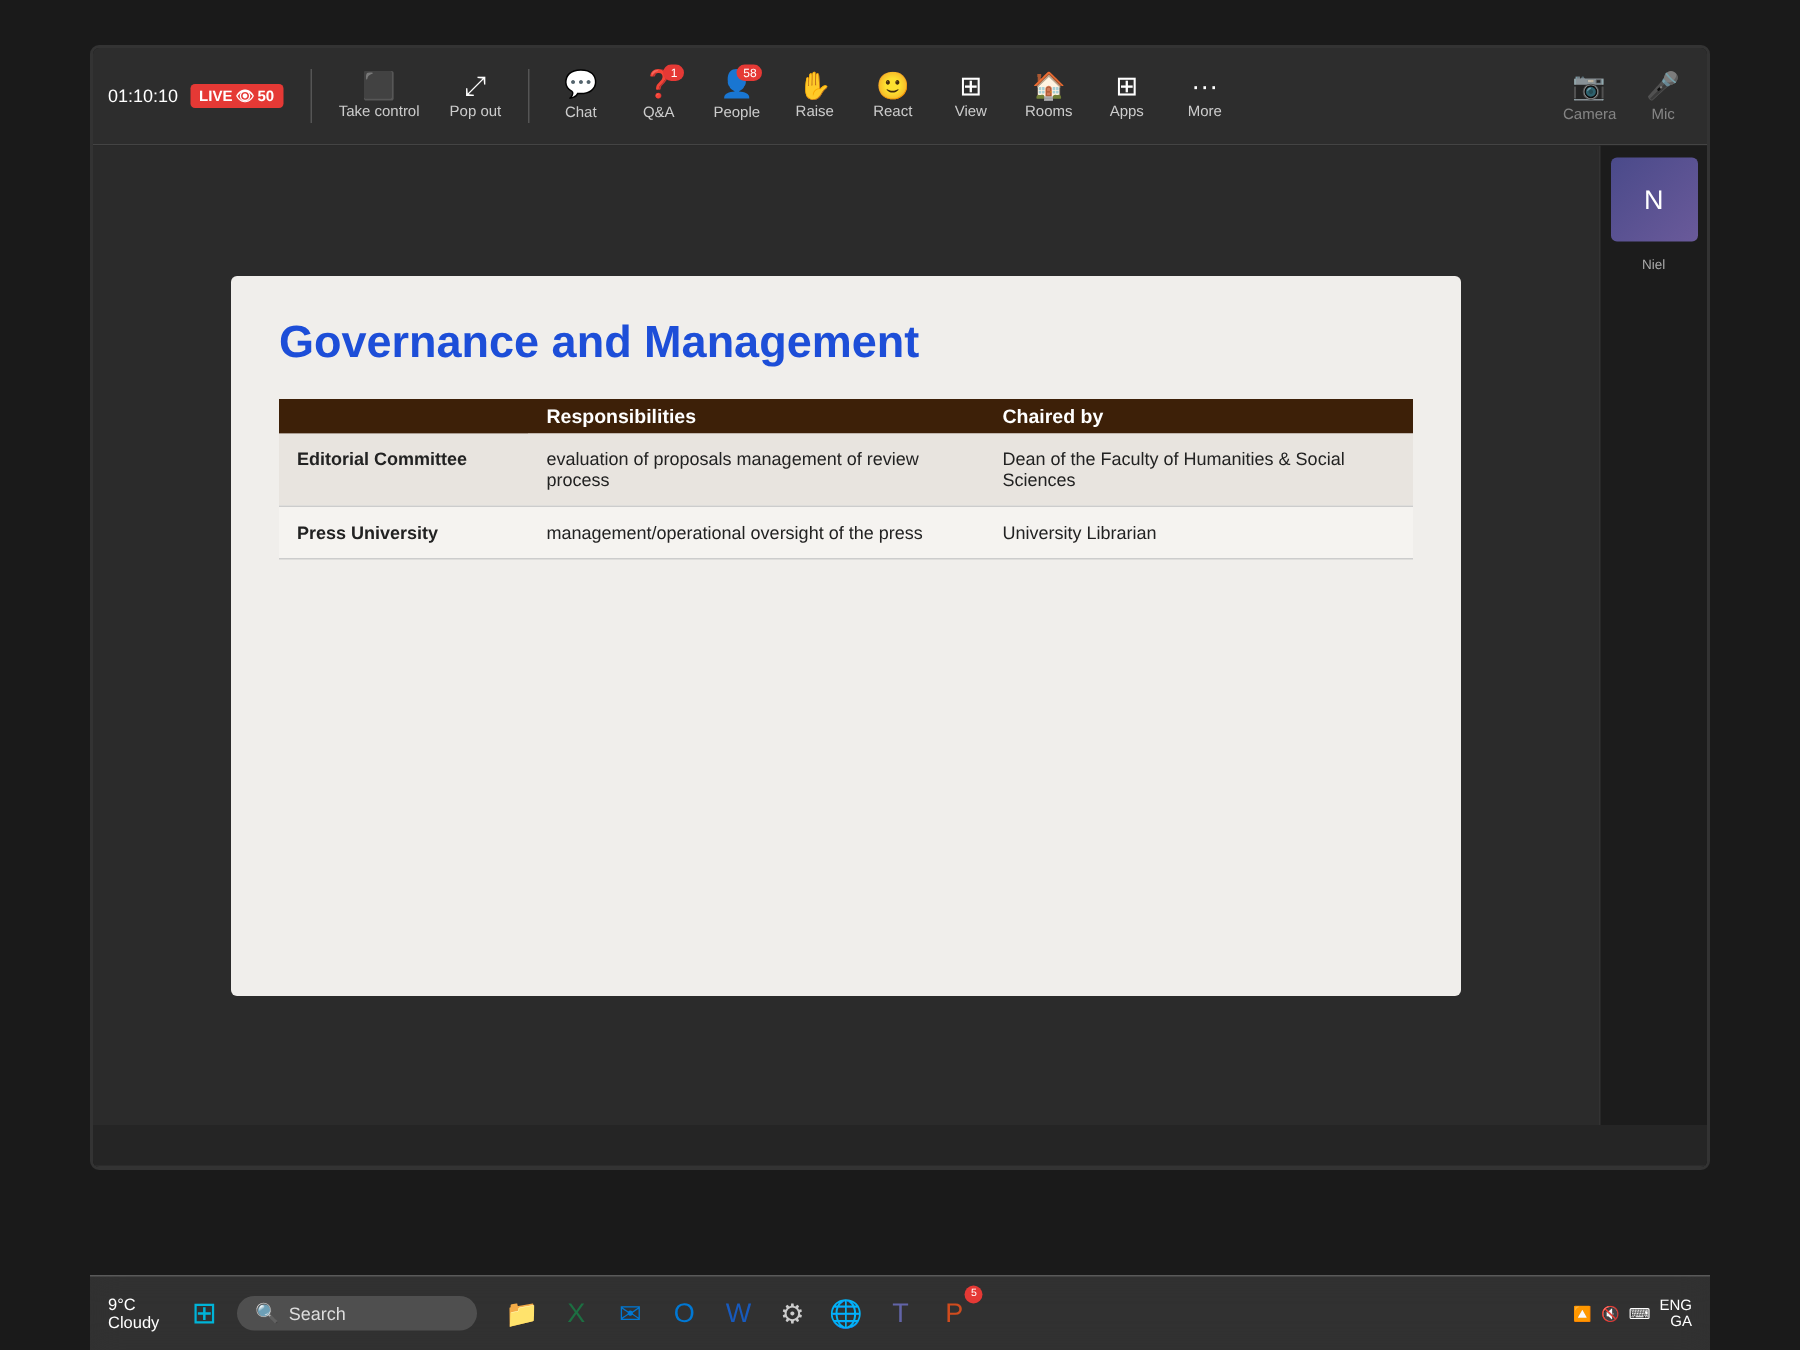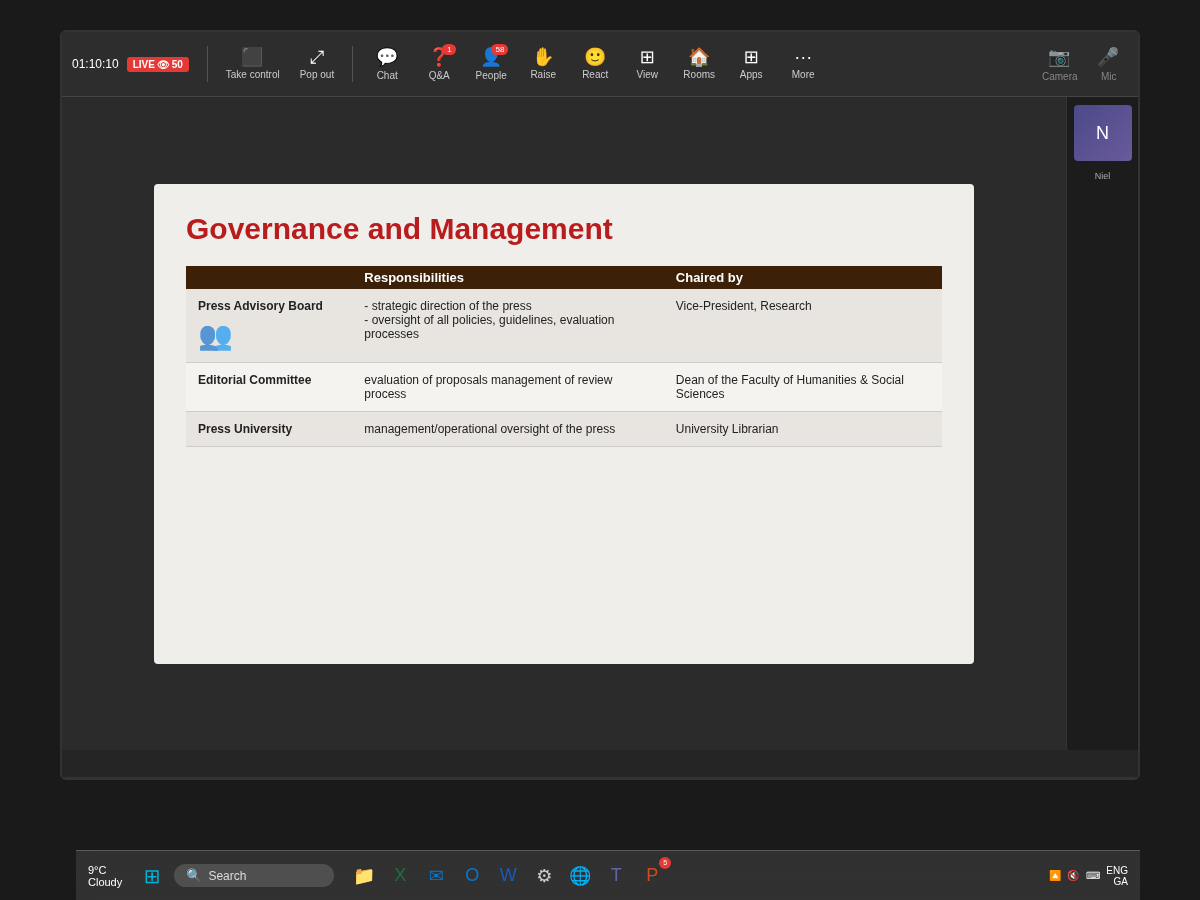--- a/index.html
+++ b/index.html
@@ -181,21 +181,21 @@
       height: 480px;
       border-radius: 4px;
       padding: 28px 32px 20px 32px;
       overflow: hidden;
       position: relative;
     }
 
     .slide-title {
       font-size: 30px;
       font-weight: 600;
-      color: #b91c1c;
+      color: #1d4ed8;
       margin-bottom: 20px;
       font-family: 'Segoe UI', Arial, sans-serif;
     }
 
     
     .gov-table {
       width: 100%;
       border-collapse: collapse;
       font-size: 12px;
     }
@@ -277,21 +277,21 @@
       color: #aaa;
       font-size: 9px;
       text-align: center;
       padding: 2px;
     }
 
     
     .taskbar {
       position: absolute;
       bottom: 0;
-      left: 76px;
+      left: 60px;
       right: 60px;
       height: 50px;
       background: rgba(255,255,255,0.1);
       backdrop-filter: blur(10px);
       border-top: 1px solid rgba(255,255,255,0.2);
       display: flex;
       align-items: center;
       padding: 0 12px;
       gap: 6px;
     }
@@ -481,28 +481,20 @@
 
           <table class="gov-table">
             <thead>
               <tr>
                 <th></th>
                 <th>Responsibilities</th>
                 <th>Chaired by</th>
               </tr>
             </thead>
             <tbody>
-              <tr>
-                <td>
-                  <span>Press Advisory Board</span>
-                  <div class="icon-placeholder">👥</div>
-                </td>
-                <td>- strategic direction of the press<br>- oversight of all policies, guidelines, evaluation processes</td>
-                <td>Vice-President, Research</td>
-              </tr>
               <tr>
                 <td>Editorial Committee</td>
                 <td>evaluation of proposals  management of review process</td>
                 <td>Dean of the Faculty of Humanities &amp; Social Sciences</td>
               </tr>
               <tr>
                 <td>Press University</td>
                 <td>management/operational oversight of the press</td>
                 <td>University Librarian</td>
               </tr>

